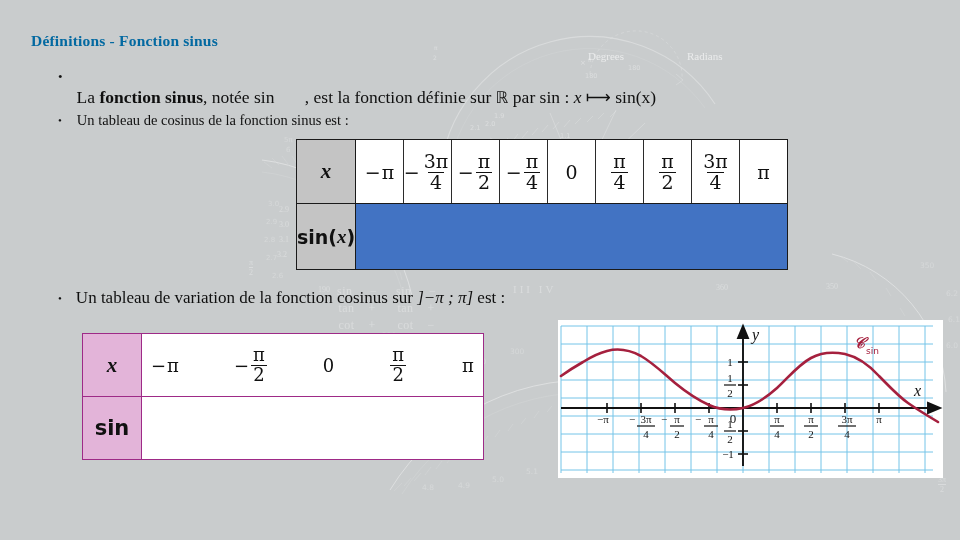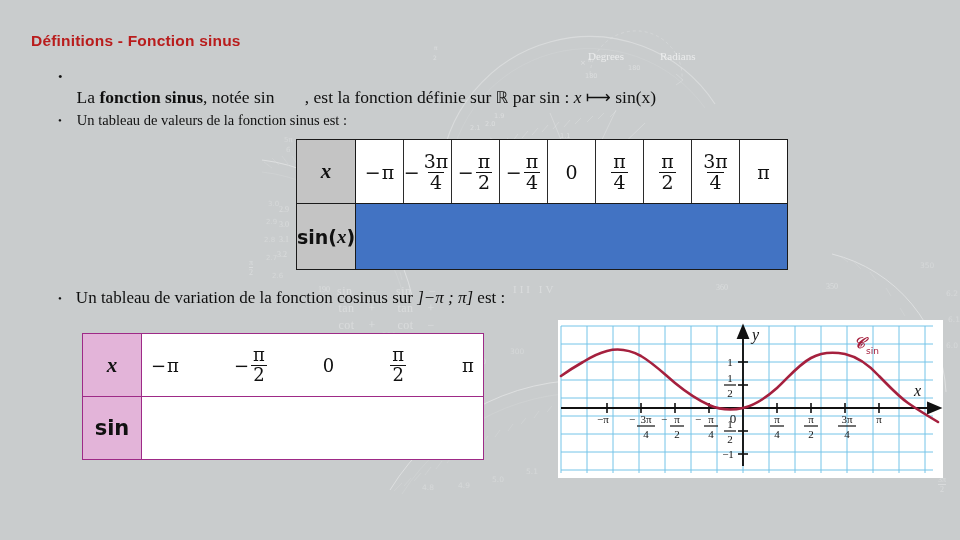--- a/index.html
+++ b/index.html
@@ -14,23 +14,23 @@
   
   .wm{position:absolute;pointer-events:none;color:#ffffff;opacity:.55;
       font-family:"Liberation Serif",serif;user-select:none;text-align:center;}
   .wm-faint{opacity:.38;}
   .wm-dim{opacity:.30;}
   .wm svg{display:block;}
 
   
   #title{
     position:absolute;left:31px;top:32px;
-    font-family:Liberation Sans, sans-serif;
+    font-family:Liberation Serif, serif;
     font-weight:bold;font-size:15.5px;letter-spacing:.2px;
-    color:#b91c1c;white-space:nowrap;
+    color:#0369a1;white-space:nowrap;
   }
 
   
   .bullet-row{position:absolute;display:flex;align-items:flex-start;}
   .bul{font-size:13px;line-height:1;color:#121212;}
   .btext{color:#0f0f0f;white-space:nowrap;}
 
   #b1{left:58px;top:63px;}
   #b1 .btext{font-size:17.5px;line-height:24px;margin-top:22px;}
   #b1 .bul{margin-right:14px;margin-top:7px;}
@@ -151,21 +151,21 @@
         <text x="182" y="138" font-size="6.5">0.9</text>
         <text x="222" y="126" font-size="6.5">π</text>
           <text x="222" y="136" font-size="6.5">4</text>
         <text x="130" y="120" font-size="6.5">1.1</text>
         <text x="150" y="132" font-size="6.5">1.2</text>
       </g>
     </svg>
   </div>
 
   <div class="wm" style="left:588px;top:50px;font-size:11px;opacity:.62;">Degrees</div>
-  <div class="wm" style="left:660px;top:50px;font-size:11px;opacity:.62;">Radians</div>
+  <div class="wm" style="left:687px;top:50px;font-size:11px;opacity:.62;">Radians</div>
 
   <div class="wm wm-faint" style="left:262px;top:120px;width:180px;height:180px;">
     <svg width="180" height="180" viewBox="0 0 180 180">
       <g stroke="#ffffff" fill="none">
         <path d="M0 40 A175 175 0 0 1 150 176" stroke-width="1"></path>
         <path d="M0 52 A165 165 0 0 1 142 178" stroke-width="0.5" opacity=".55"></path>
       </g>
       <g stroke="#ffffff" stroke-width="0.6" opacity=".5">
         <line x1="2" y1="42" x2="10" y2="48"></line>
           <line x1="10" y1="38" x2="17" y2="45"></line>
@@ -300,21 +300,21 @@
     <span class="btext">
       <span>La </span><b>fonction sinus</b><span>, notée sin</span>
       <span style="display:inline-block;width:26px;"></span><span>, est la fonction définie sur </span><span class="blackboard">ℝ</span><span> par sin : </span><i class="serif-it">x</i>
       <span>⟼</span>
       <span>sin(x)</span>
     </span>
   </div>
 
   <div class="bullet-row" id="b2">
     <span class="bul">•</span>
-    <span class="btext">Un tableau de valeurs de la fonction sinus est :</span>
+    <span class="btext">Un tableau de cosinus de la fonction sinus est :</span>
   </div>
 
   <div id="table1">
     <div class="t1row r1">
       <div class="hcell x">x</div>
       <div class="vcell">
         <span class="signed">
             <span class="sg">−</span>
             <span>π</span>
           </span>

